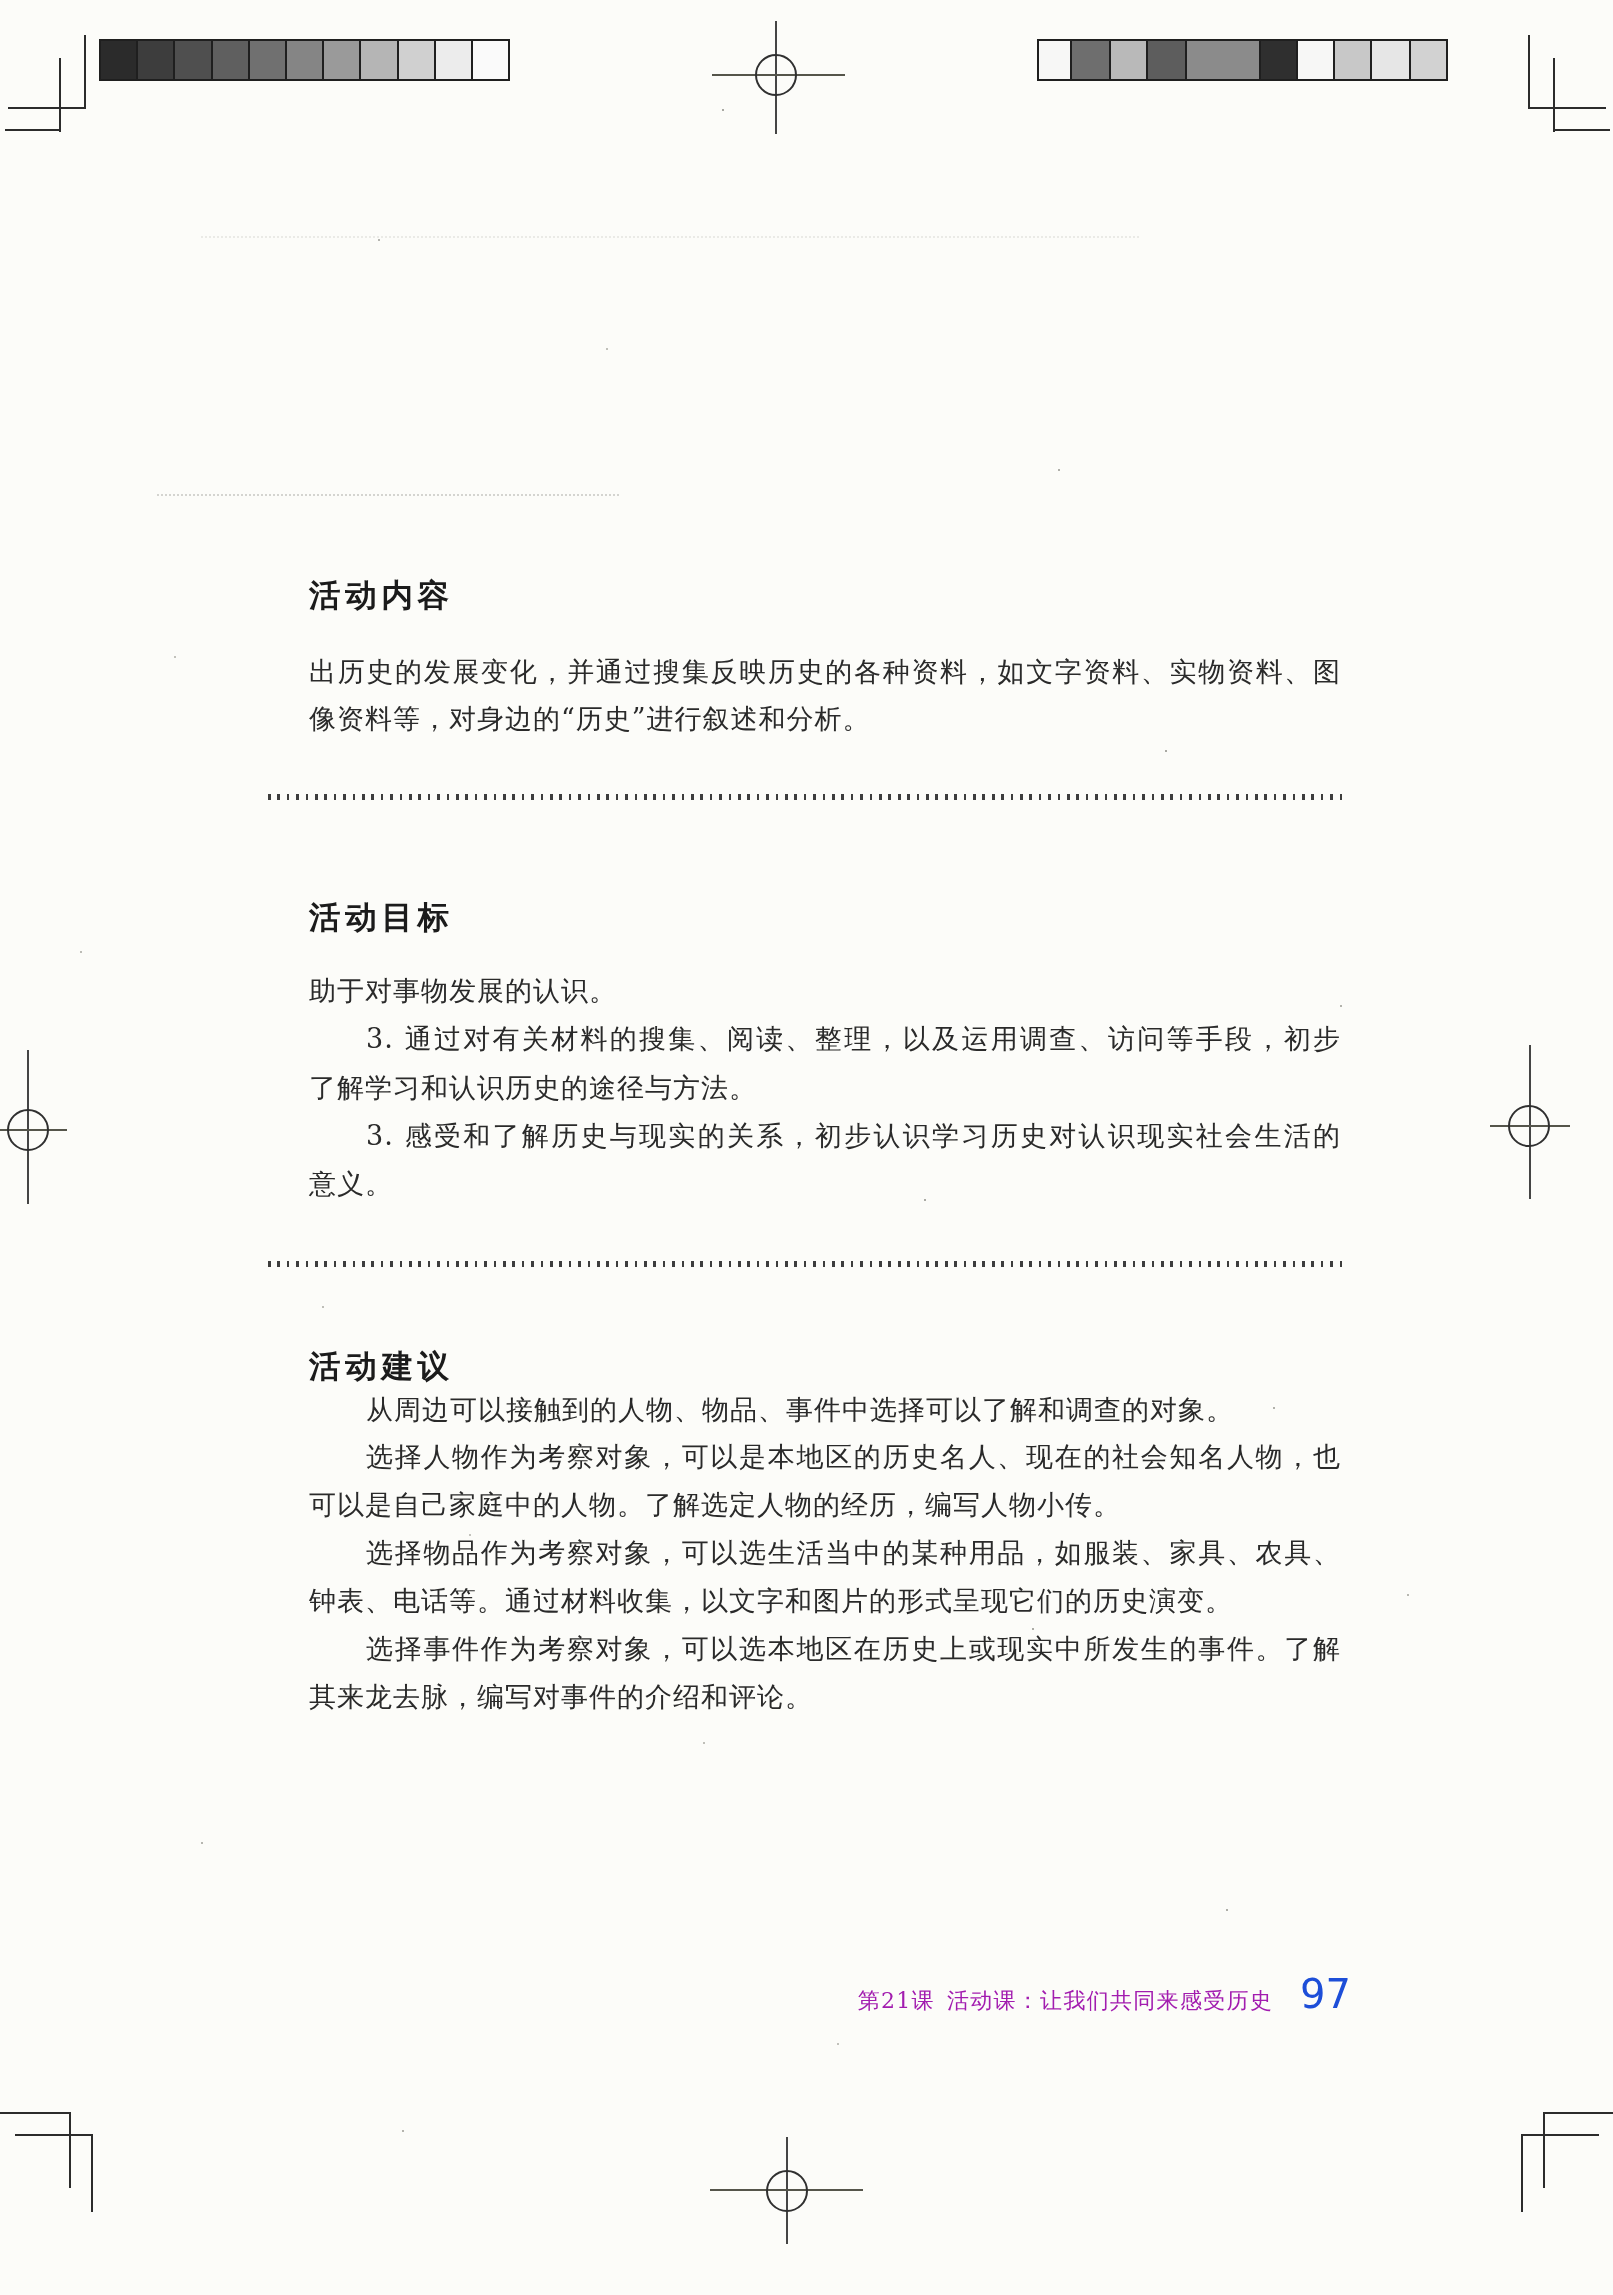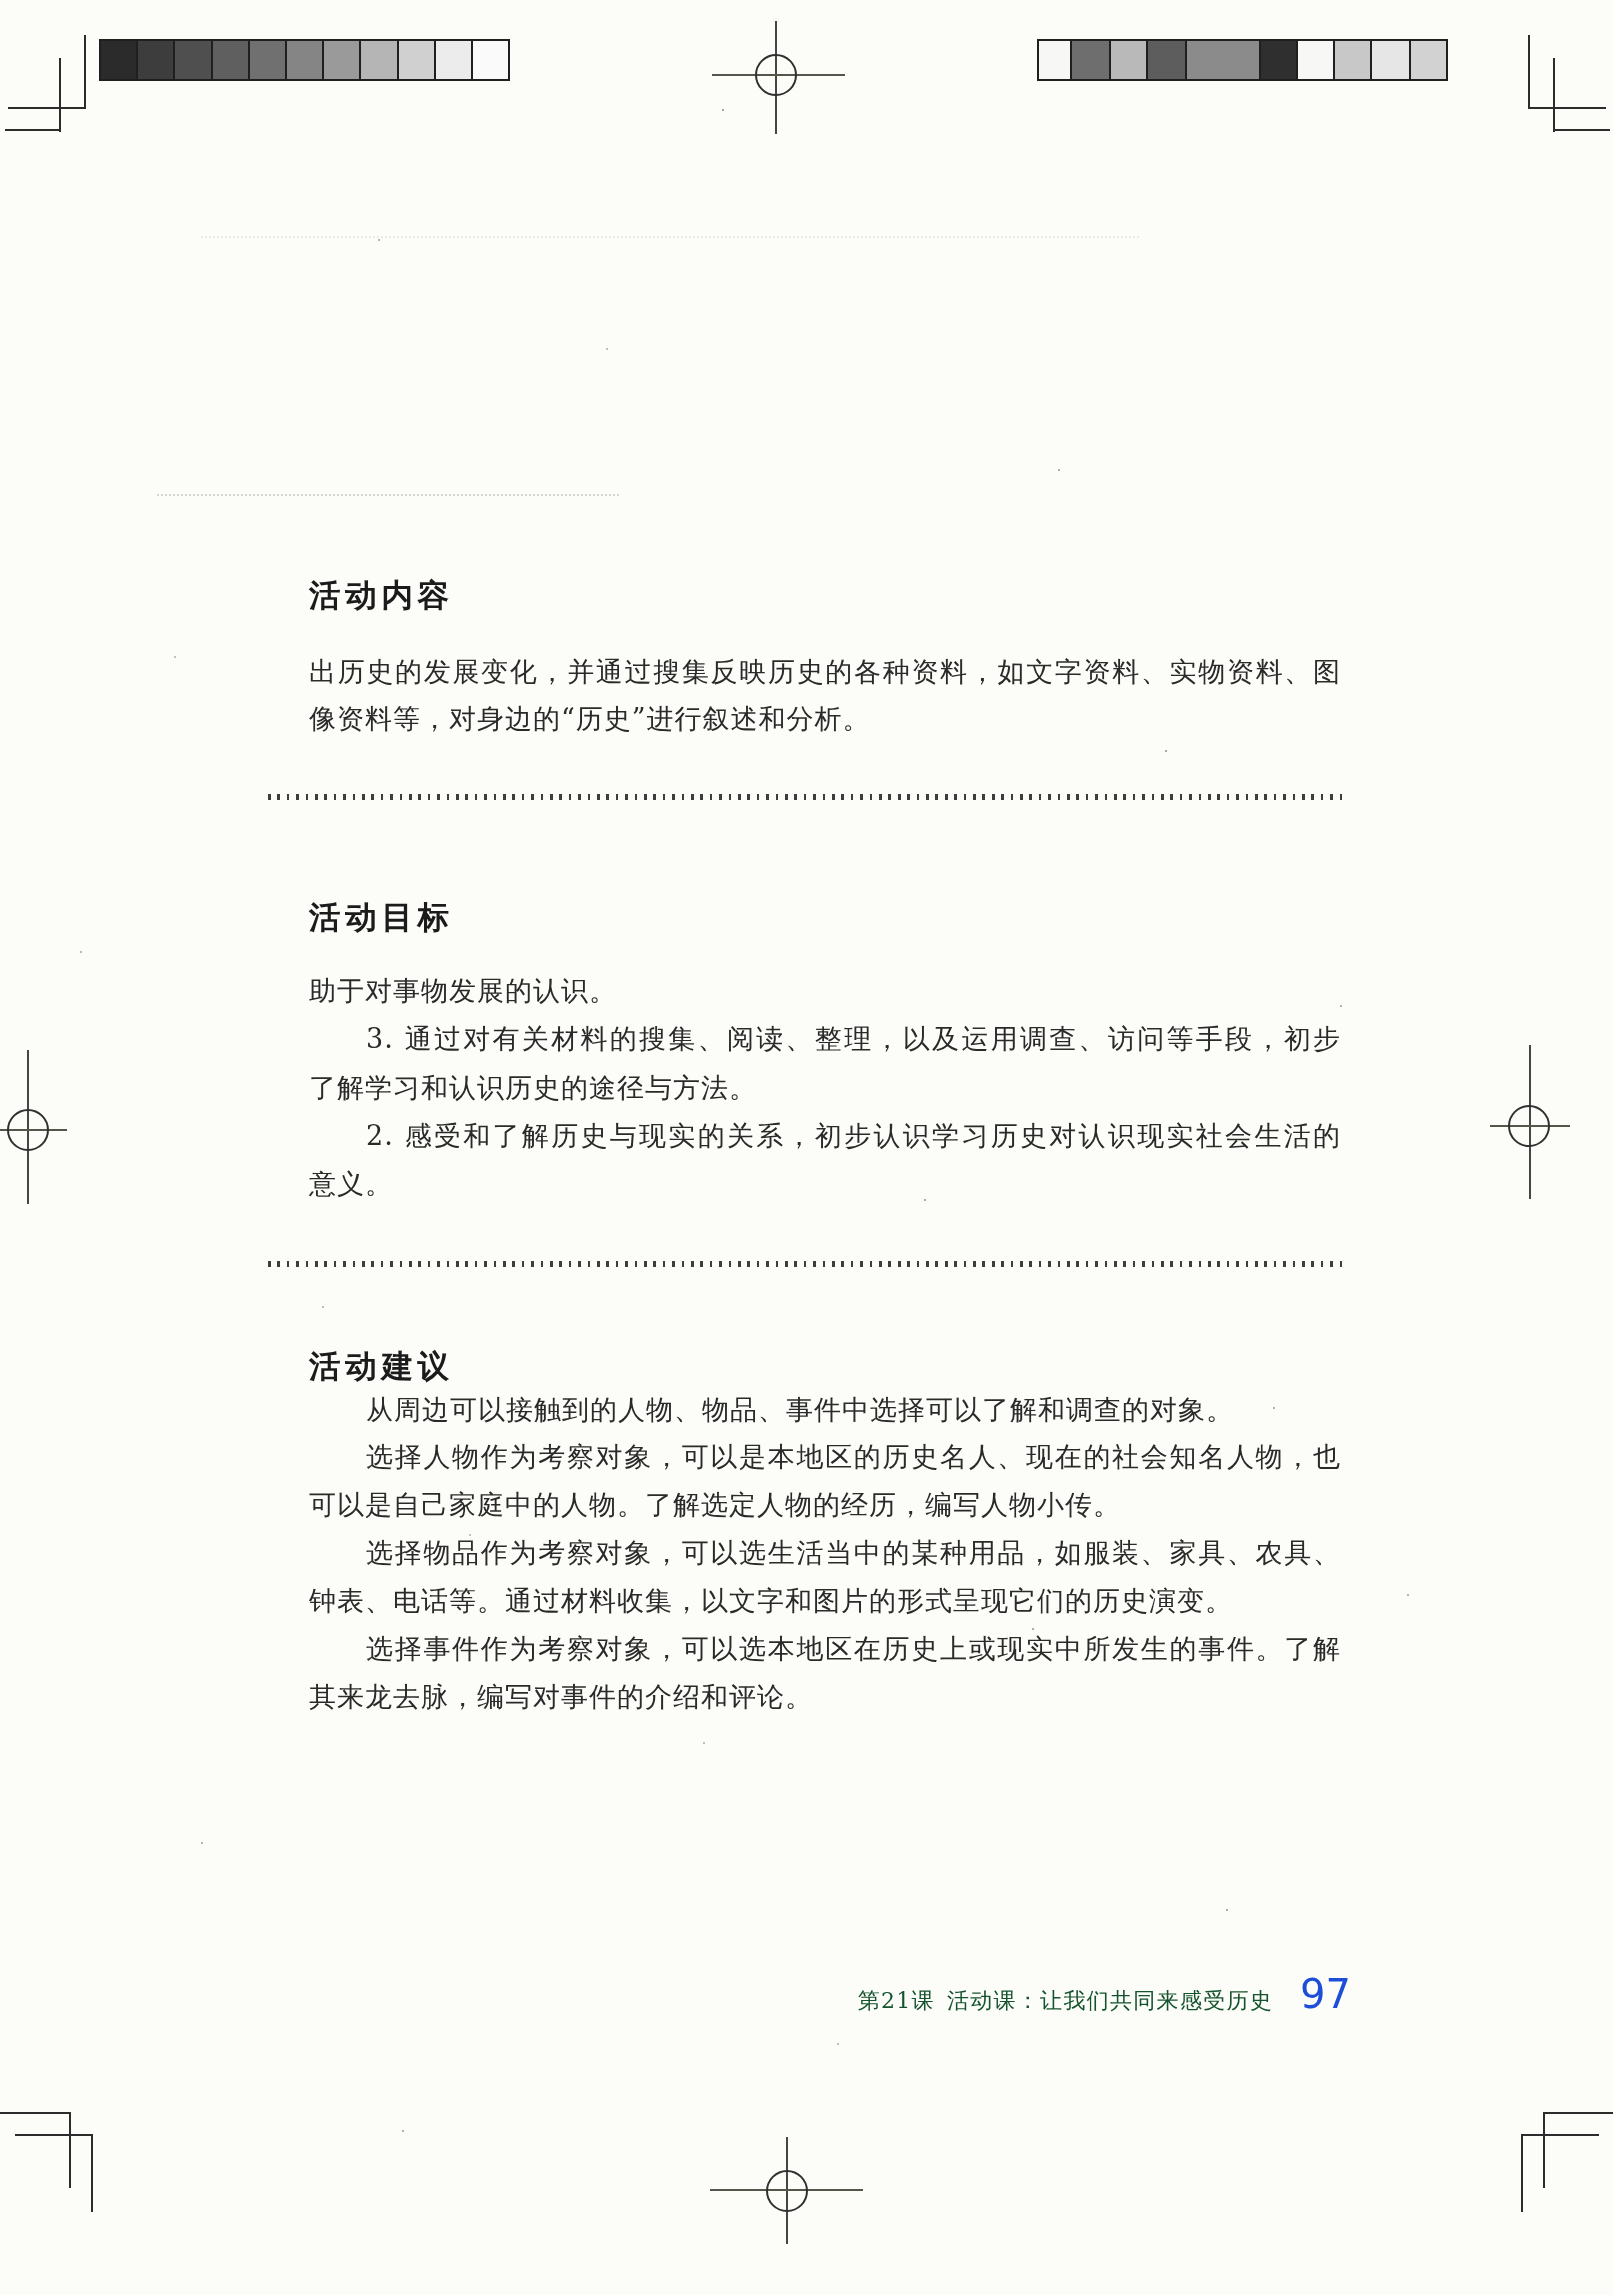--- a/index.html
+++ b/index.html
@@ -62,21 +62,21 @@
     position:absolute;width:38px;height:38px;
     border:2px solid #303030;border-radius:50%;
     background:transparent;
   }
   
   .footer{
     position:absolute;top:1971px;right:263px;
     display:flex;align-items:baseline;gap:27px;
   }
   .footer .label{
-    font-size:22px;letter-spacing:1.3px;color:#14532d;
+    font-size:22px;letter-spacing:1.3px;color:#a21caf;
     font-family:"DejaVu Serif", serif;
     display:flex;gap:12px;white-space:nowrap;
   }
   .footer .pn{
     font-size:40px;color:#1d4ed8;letter-spacing:0;
     font-family:"DejaVu Sans", sans-serif;
   }
   
   .smudge{position:absolute;height:0;border-top:2px dotted #9a9a94;}
   .speck{position:absolute;top:0;left:0;width:2px;height:2px;background:transparent;
@@ -165,21 +165,21 @@
   <h2 class="sec-title" style="top:575px;">活动内容</h2>
   <div class="t j" style="top:656px;left:309px;width:1032px;">出历史的发展变化，并通过搜集反映历史的各种资料，如文字资料、实物资料、图</div>
   <div class="t" style="top:703px;left:309px;">像资料等，对身边的“历史”进行叙述和分析。</div>
 
   <div class="dotted" style="top:794px;"></div>
 
   <h2 class="sec-title" style="top:869px;margin-top:28px;">活动目标</h2>
   <div class="t" style="top:975px;left:309px;">助于对事物发展的认识。</div>
   <div class="t j" style="top:1023px;left:366px;width:975px;">3. 通过对有关材料的搜集、阅读、整理，以及运用调查、访问等手段，初步</div>
   <div class="t" style="top:1072px;left:309px;">了解学习和认识历史的途径与方法。</div>
-  <div class="t j" style="top:1120px;left:366px;width:975px;">2. 感受和了解历史与现实的关系，初步认识学习历史对认识现实社会生活的</div>
+  <div class="t j" style="top:1120px;left:366px;width:975px;">3. 感受和了解历史与现实的关系，初步认识学习历史对认识现实社会生活的</div>
   <div class="t" style="top:1168px;left:309px;">意义。</div>
 
   <div class="dotted" style="top:1261px;"></div>
 
   <h2 class="sec-title" style="top:1346px;">活动建议</h2>
   <div class="t" style="top:1394px;left:366px;">从周边可以接触到的人物、物品、事件中选择可以了解和调查的对象。</div>
   <div class="t j" style="top:1441px;left:366px;width:975px;">选择人物作为考察对象，可以是本地区的历史名人、现在的社会知名人物，也</div>
   <div class="t" style="top:1489px;left:309px;">可以是自己家庭中的人物。了解选定人物的经历，编写人物小传。</div>
   <div class="t j" style="top:1537px;left:366px;width:975px;">选择物品作为考察对象，可以选生活当中的某种用品，如服装、家具、农具、</div>
   <div class="t" style="top:1585px;left:309px;">钟表、电话等。通过材料收集，以文字和图片的形式呈现它们的历史演变。</div>

